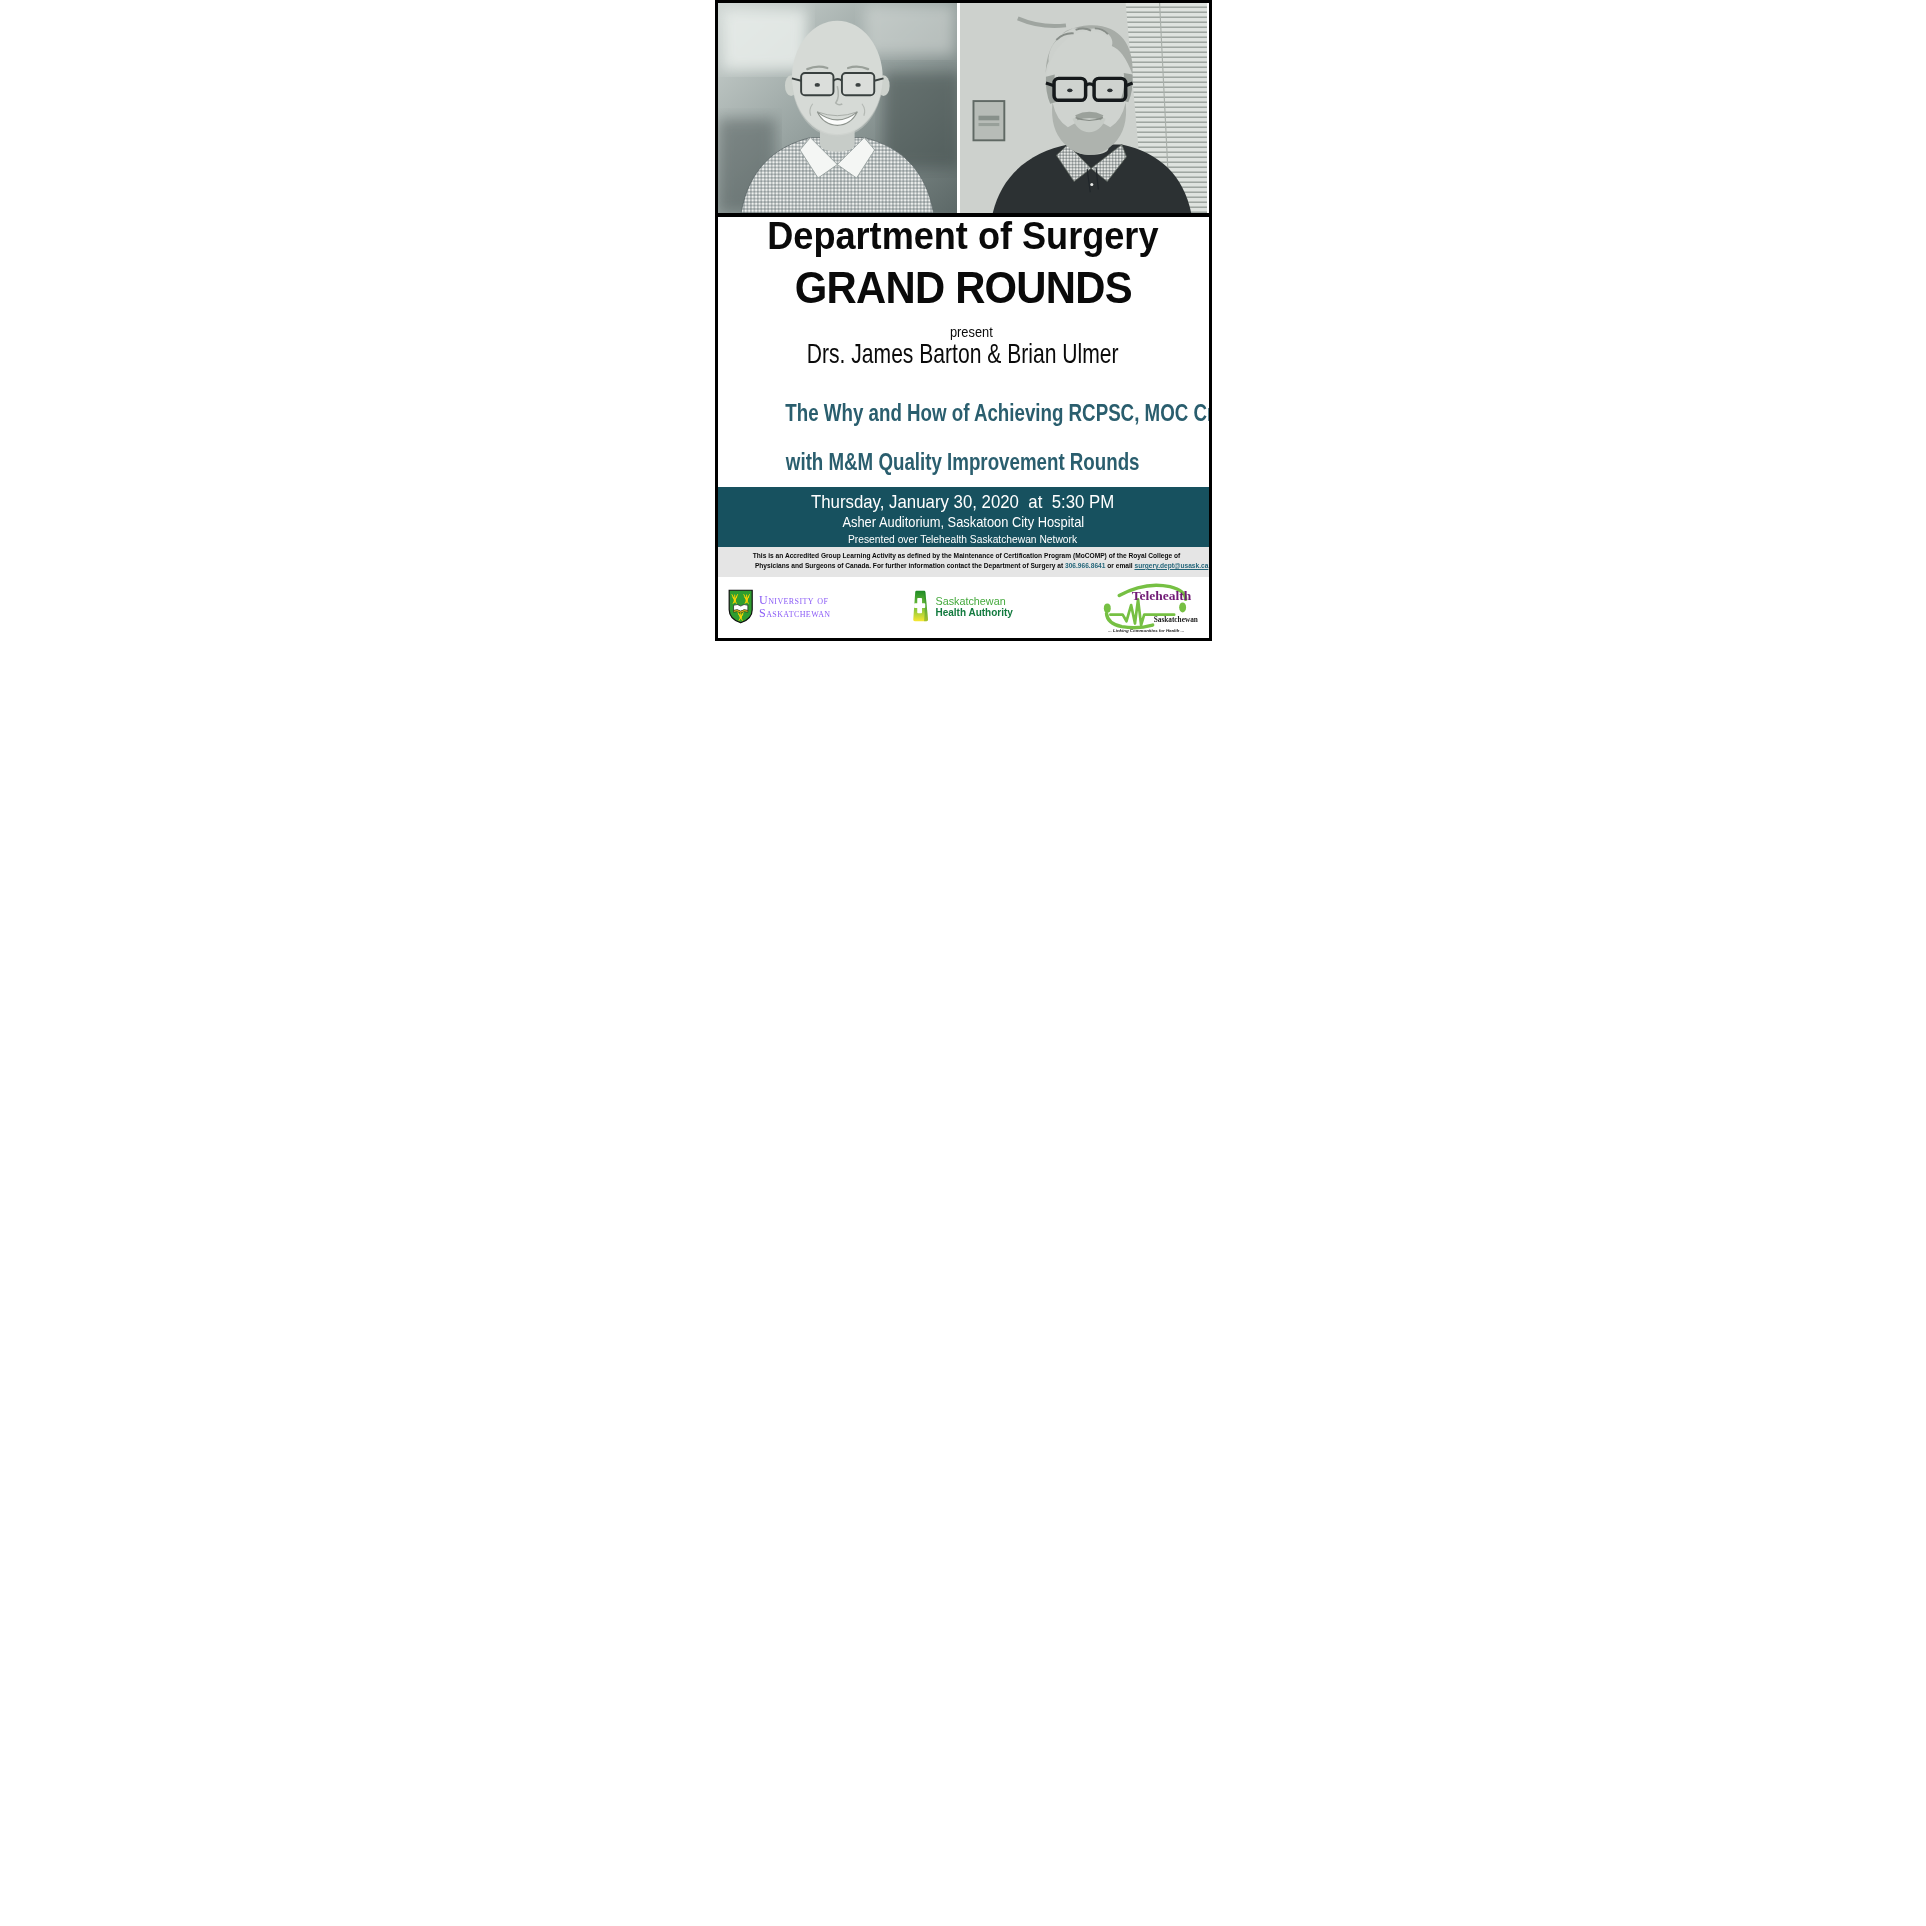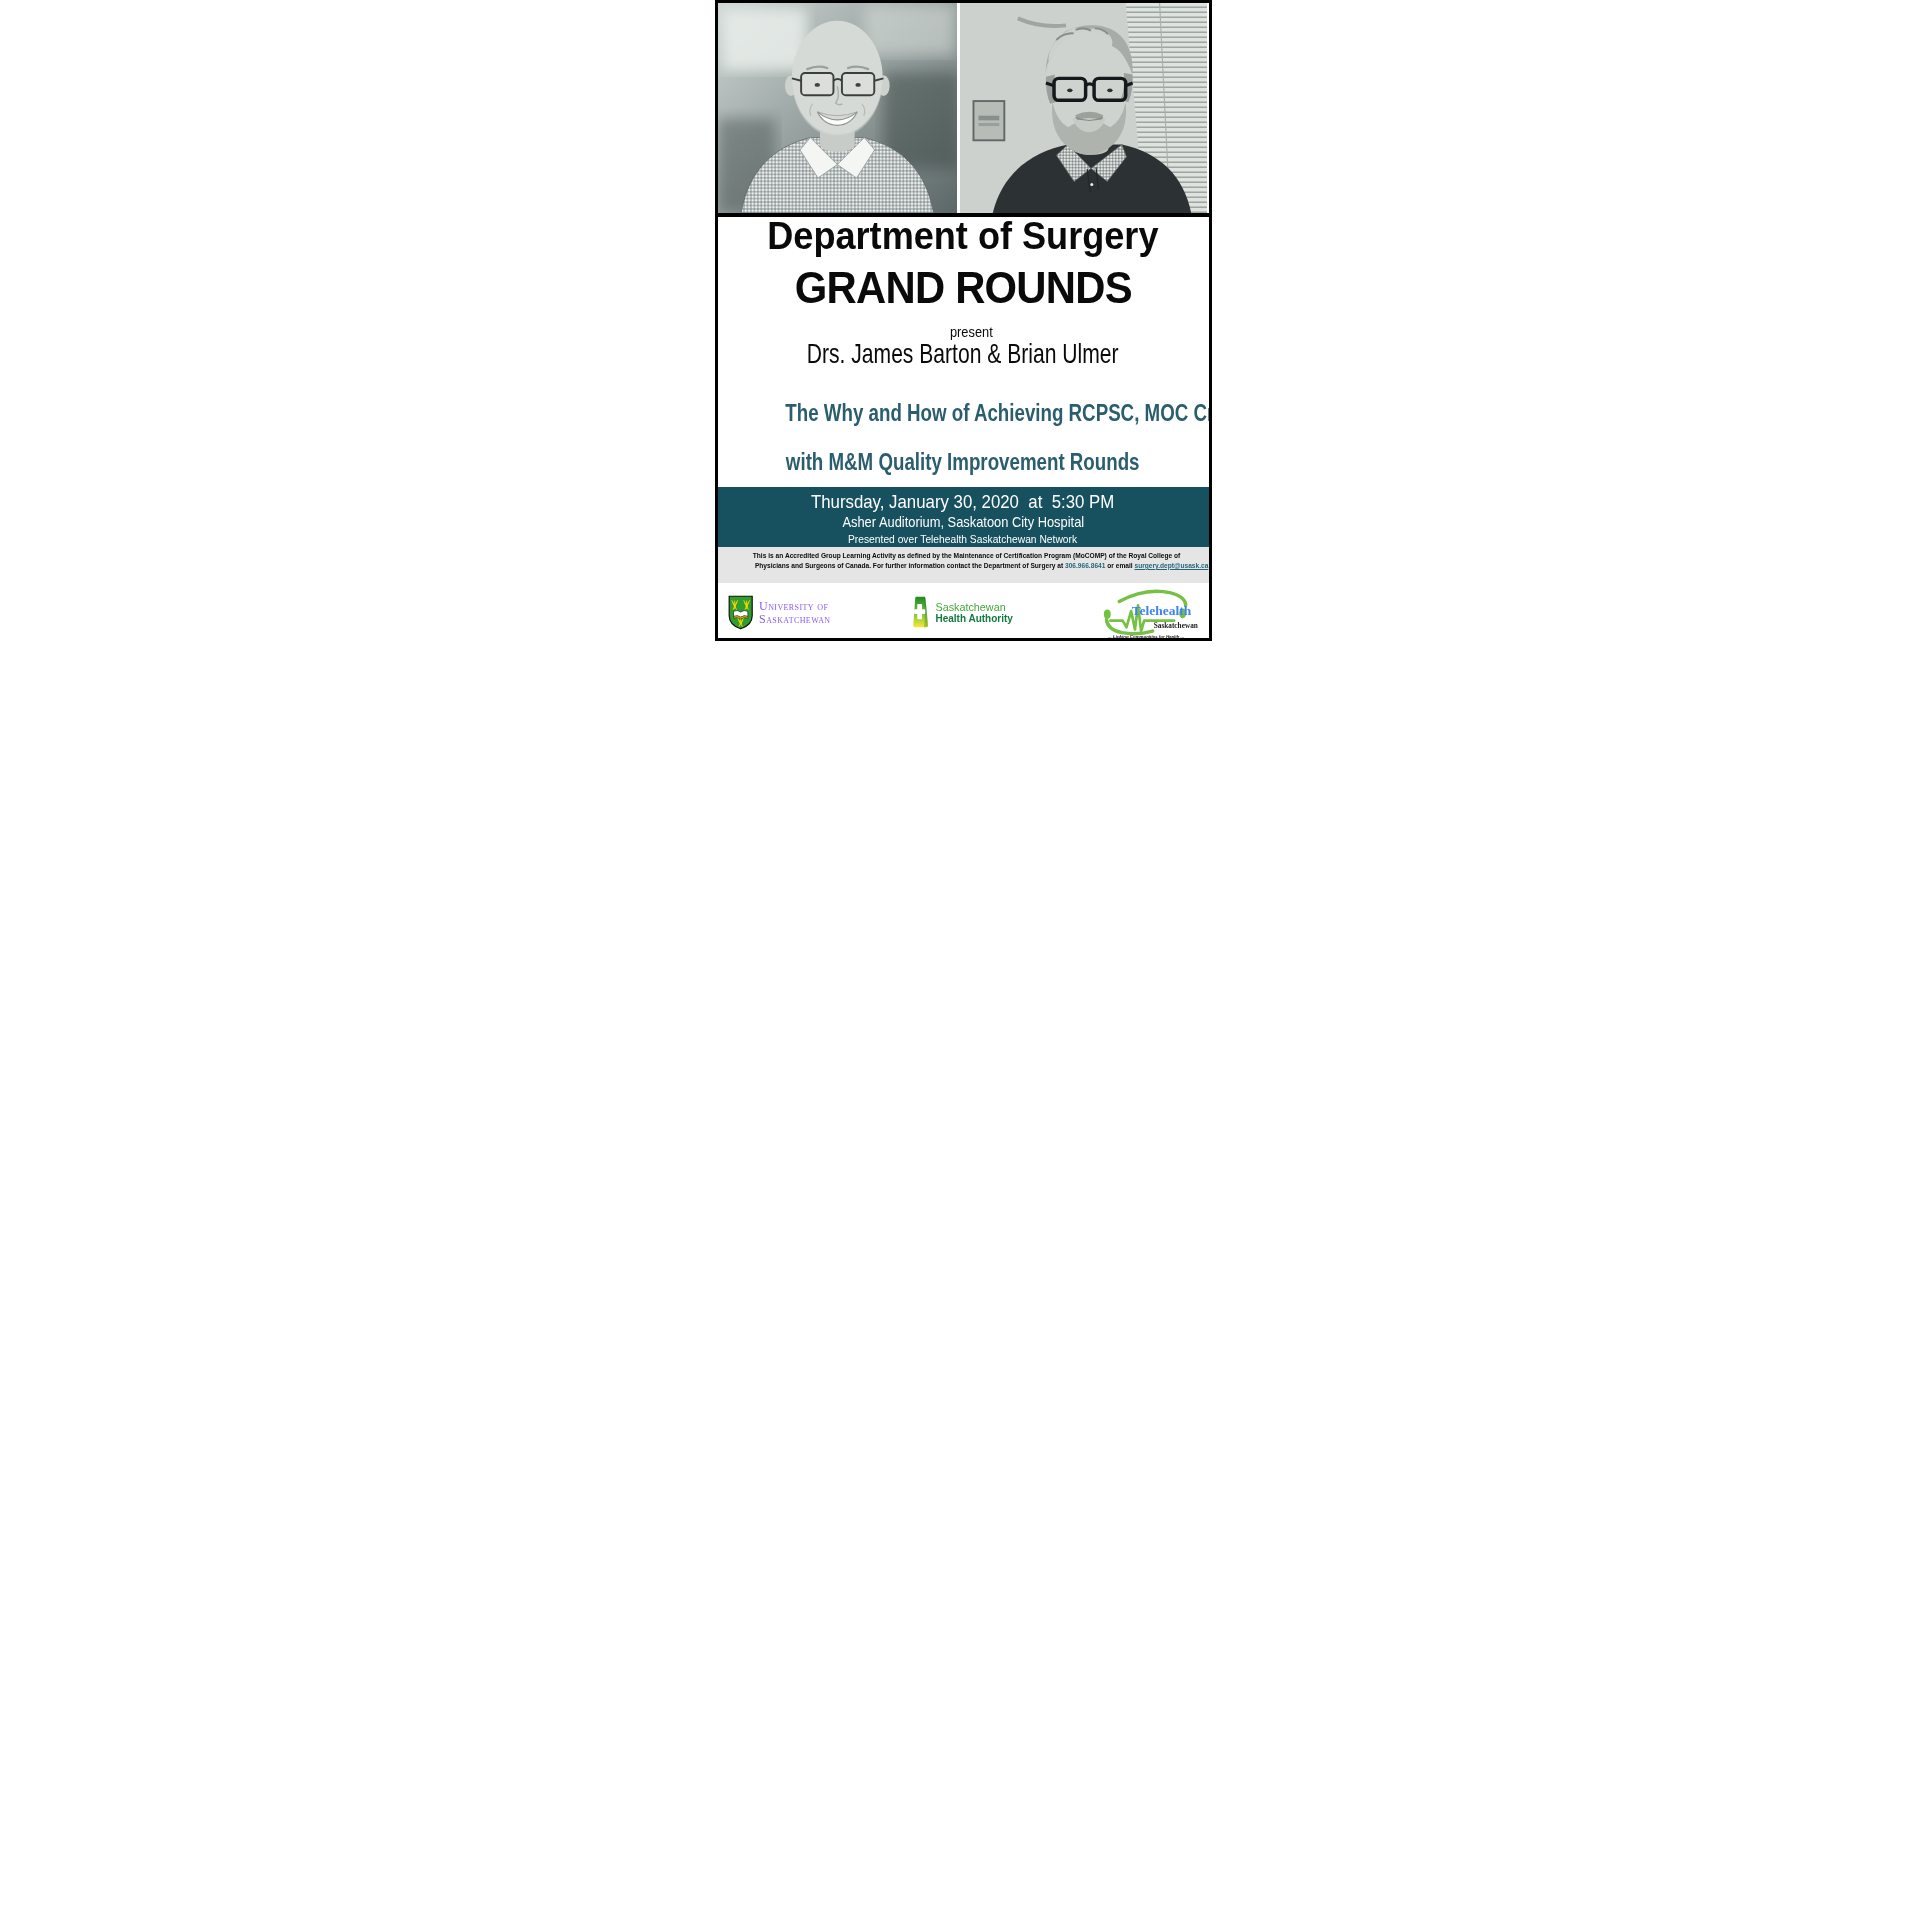--- a/index.html
+++ b/index.html
@@ -45,37 +45,37 @@
   
   .banner{height:60px;flex:none;background:var(--banner-teal);color:#ffffff;text-align:center;padding-top:4.6px;}
   .banner .squeeze{white-space:pre;}
   .banner-datetime{font-size:17.7px;line-height:20px;}
   .banner-datetime .squeeze{transform:scaleX(.95);}
   .banner-venue{font-size:14.3px;line-height:17.7px;margin-top:2.3px;}
   .banner-venue .squeeze{transform:scaleX(.9);}
   .banner-broadcast{font-size:10.8px;line-height:12.3px;margin-top:0.8px;}
   .banner-broadcast .squeeze{transform:scaleX(.95);}
   
-  .strip{height:36px;flex:none;background:var(--strip-gray);text-align:center;padding-top:3.5px;color:#0a0a0a;}
+  .strip{height:30px;flex:none;background:var(--strip-gray);text-align:center;padding-top:3.5px;color:#0a0a0a;}
   .strip-line{font-size:7.7px;line-height:10.4px;font-weight:700;}
   .strip .squeeze{transform:scaleX(.86);}
   .teal-text{color:var(--link-teal);}
   .email-link{color:var(--link-teal);text-decoration:underline;cursor:pointer;}
   
   .logos{height:59px;flex:none;display:flex;align-items:center;justify-content:space-between;padding:0 10.8px;background:#fff;}
   .logo{display:flex;align-items:center;}
   .uofs-text{margin-left:5.4px;font-family:"Liberation Serif",serif;font-variant:small-caps;
     font-size:12px;line-height:1.06;letter-spacing:0.4px;color:#8b5cf6;text-align:left;}
   .sha-text{margin-left:5.4px;text-align:left;}
   .sha-line1{font-size:10.8px;line-height:1.12;color:var(--sha-green-light);font-weight:400;}
   .sha-line2{font-size:10px;line-height:1.12;color:var(--sha-green-dark);font-weight:700;}
   .telehealth{position:relative;width:103px;height:58px;flex:none;}
   .telehealth svg{position:absolute;left:0;top:0;}
-  .th-name{position:absolute;left:37px;top:19px;font-family:"Liberation Serif",serif;
-    font-weight:700;font-size:13.5px;color:#3b82f6;white-space:nowrap;}
+  .th-name{position:absolute;left:37px;top:10px;font-family:"Liberation Serif",serif;
+    font-weight:700;font-size:13.5px;color:#701a75;white-space:nowrap;}
   .th-region{position:absolute;left:59px;top:37px;font-family:"Liberation Serif",serif;
     font-weight:700;font-size:7.3px;color:#1a1a1a;white-space:nowrap;}
   .th-tagline{position:absolute;left:0;right:0;bottom:2.3px;text-align:center;
     font-size:4.4px;font-style:italic;font-weight:700;color:#222;white-space:nowrap;}
 </style>
 </head>
 <body>
 
 <div class="page">
 

